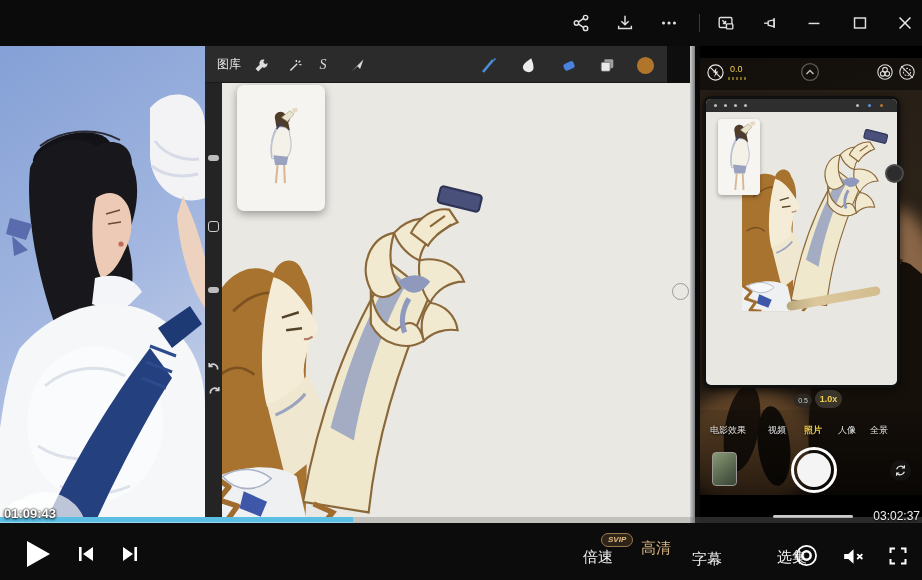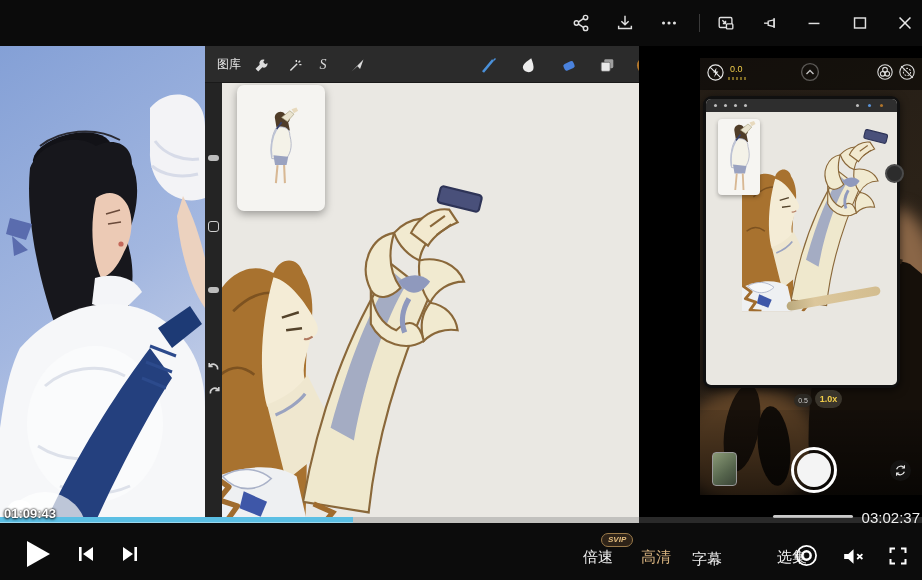--- a/index.html
+++ b/index.html
@@ -14,21 +14,21 @@
   .tb-ico{top:11px;width:24px;height:24px;cursor:pointer;display:flex;align-items:center;justify-content:center;}
   .tb-div{left:699px;top:14px;width:1px;height:18px;background:#3a3a3a;}
 
   
   #video{left:0;top:46px;width:922px;height:477px;background:#000;}
 
   
   #photo-panel{left:0;top:0;width:205px;height:477px;overflow:hidden;}
 
   
-  #pc-panel{left:205px;top:0;width:434px;height:477px;background:#0e0e0e;overflow:hidden;}
+  #pc-panel{left:205px;top:0;width:495px;height:477px;background:#0e0e0e;overflow:hidden;}
   #pc-toolbar{left:0;top:0;width:462px;height:37px;background:#2b2b2b;border-bottom:1px solid #1a1a1a;z-index:3;}
   .pc-tbi{top:7px;width:24px;height:24px;display:flex;align-items:center;justify-content:center;}
   #pc-gallery{left:12px;top:10px;font-size:12px;color:#e9e9e9;}
   #pc-selglyph{font-size:14px;font-style:italic;color:#dcdcdc;font-family:"Liberation Serif",serif;}
   #pc-sidebar{left:0;top:37px;width:17px;height:440px;background:#242424;z-index:2;}
   .pc-handle{left:3px;width:11px;height:6px;border-radius:3px;background:#bdbdbd;}
   #pc-modify{left:3px;top:138px;width:11px;height:11px;border:1.5px solid #cfcfcf;border-radius:3px;}
   .pc-undo{left:2px;width:14px;height:14px;color:#d0d0d0;font-size:12px;}
   #pc-canvas{left:17px;top:37px;width:468px;height:440px;background:#eae8e3;}
   #pc-refcard{left:15px;top:2px;width:88px;height:126px;background:#f5f4f1;border-radius:7px;
@@ -68,21 +68,21 @@
   #ph-shutter-inner{width:34px;height:34px;border-radius:50%;background:#f4f4f4;}
   #ph-flip{left:190px;top:402px;width:21px;height:21px;border-radius:50%;background:rgba(25,25,25,.65);z-index:8;
            display:flex;align-items:center;justify-content:center;}
   #ph-blackbar{left:0;top:449px;width:222px;height:28px;background:#000;z-index:9;}
   #home-indicator{left:73px;top:469px;width:80px;height:3px;border-radius:2px;background:#cacaca;z-index:12;}
 
   
   #progress{left:0;top:471px;width:922px;height:6px;background:rgba(120,120,120,.35);z-index:20;cursor:pointer;}
   #progress-fill{height:100%;width:var(--progress,38.3%);background:var(--progress-blue,#5bbfe4);box-shadow:0 -1px 0 rgba(255,255,255,.4) inset;}
   #time-cur{left:4px;top:460px;font-size:13px;font-weight:bold;color:#fff;text-shadow:0 1px 3px #000,0 0 2px #000;z-index:21;}
-  #time-dur{right:2px;top:463px;font-size:15px;color:#f0f0f0;text-shadow:0 1px 2px #000;z-index:21;}
+  #time-dur{right:2px;top:463px;font-size:12px;color:#f0f0f0;text-shadow:0 1px 2px #000;z-index:21;}
 
   
   #controls{left:0;top:523px;width:922px;height:57px;background:#0c0c0c;z-index:30;}
   .ctrl-ico{cursor:pointer;display:flex;align-items:center;justify-content:center;}
   .ctrl-label{font-size:15px;color:#f0f0f0;cursor:pointer;white-space:nowrap;}
   #lbl-quality{color:var(--accent-gold,#dab581);}
   #svip-badge{left:601px;top:10px;padding:1px 6px 2px;font-size:8px;font-weight:bold;font-style:italic;
               color:#e2bc7e;background:#2e2318;border:1px solid #9a7a4a;border-radius:8px;z-index:31;}
   svg{display:block;}
 </style>
@@ -374,20 +374,27 @@
                 <path d="M3.5 3.5l13 13"></path>
               </svg>
           </div>
         </div>
 
         <div class="abs zoom-pill" id="zoom05">0.5</div>
         <div class="abs zoom-pill" id="zoom1x">1.0x</div>
 
         <div class="abs" id="ph-bottom-ovl"></div>
 
+        <div class="abs" id="ph-modes">
+          <span class="mode" style="left:10px">电影效果</span>
+          <span class="mode" style="left:68px">视频</span>
+          <span class="mode active" style="left:104px">照片</span>
+          <span class="mode" style="left:138px">人像</span>
+          <span class="mode" style="left:170px">全景</span>
+        </div>
 
         <div class="abs" id="ph-thumb"></div>
         <div class="abs" id="ph-shutter">
           <div id="ph-shutter-inner"></div>
         </div>
         <div class="abs" id="ph-flip">
           <svg width="13" height="13" viewBox="0 0 20 20" stroke="#eee" stroke-width="1.8" fill="none">
             <path d="M4 8 a7 7 0 0 1 12 -2 M16 12 a7 7 0 0 1 -12 2"></path>
             <path d="M16 2v4h-4 M4 18v-4h4" stroke-width="1.6"></path>
             </svg>
@@ -418,21 +425,21 @@
     </div>
     <div class="abs ctrl-ico" style="left:120px;top:21px">
       <svg width="20" height="20" viewBox="0 0 20 20" fill="#fff">
           <path d="M3 3 L13 10 L3 17 Z"></path>
           <rect x="14.4" y="3" width="2.6" height="14"></rect>
         </svg>
     </div>
 
     <div class="abs" id="svip-badge">SVIP</div>
     <div class="abs ctrl-label" style="left:583px;top:25px">倍速</div>
-    <div class="abs ctrl-label" id="lbl-quality" style="left:641px;top:25px">高清</div>
+    <div class="abs ctrl-label" id="lbl-quality" style="left:641px;top:16px">高清</div>
     <div class="abs ctrl-label" style="left:692px;top:27px">字幕</div>
     <div class="abs ctrl-label" style="left:777px;top:25px">选集</div>
 
     <div class="abs ctrl-ico" style="left:794px;top:20px">
       <svg width="25" height="25" viewBox="0 0 24 24" stroke="#fff" fill="none">
         <circle cx="12" cy="12" r="9.2" stroke-width="1.7"></circle>
           <circle cx="12" cy="12" r="4" stroke-width="2.4"></circle>
         </svg>
     </div>
     <div class="abs ctrl-ico" style="left:840px;top:21px">

